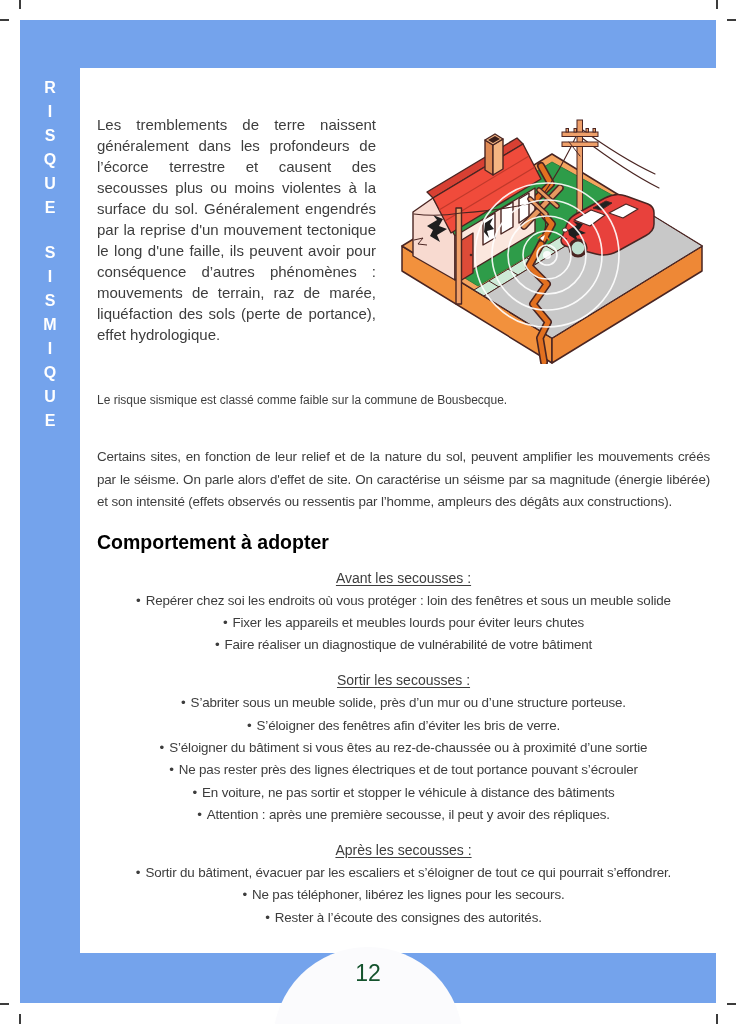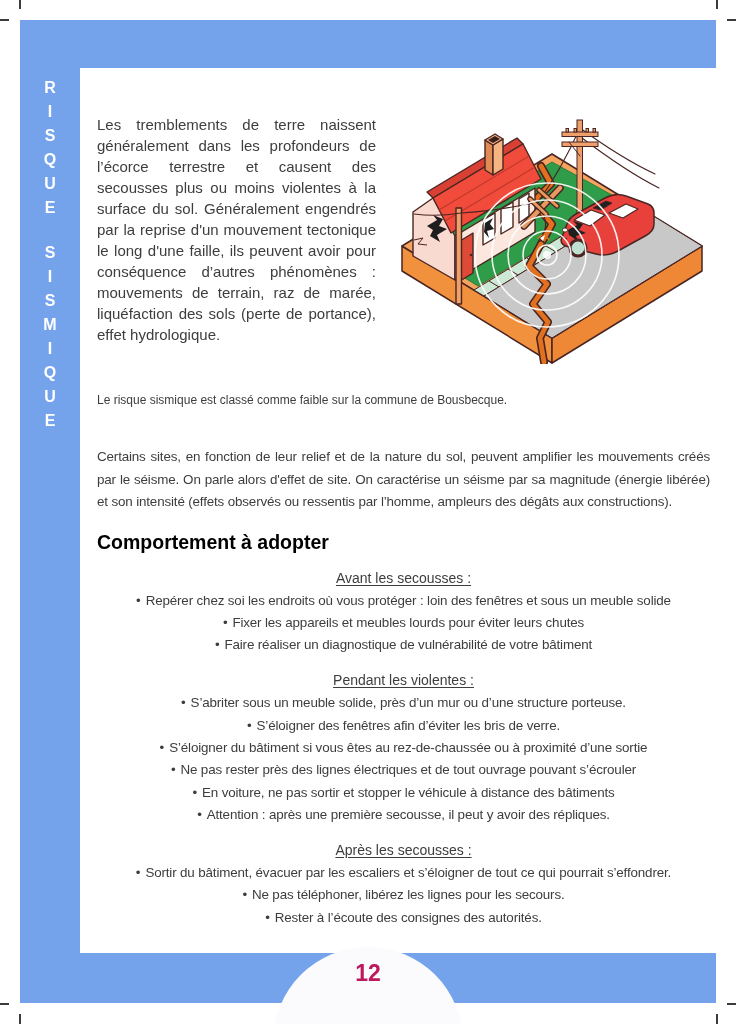--- a/index.html
+++ b/index.html
@@ -30,21 +30,21 @@
   .fullpara{margin:36px 0 0;font-size:13.4px;line-height:22.5px;text-align:justify;letter-spacing:-0.15px;}
   h2.behaviour{margin:17px 0 0;font-size:19.5px;color:#000000;font-weight:bold;}
   .section{margin-top:13px;text-align:center;}
   .sec-title{font-size:14px;line-height:23px;text-decoration:underline;text-underline-offset:2px;}
   ul.sec-list{list-style:none;margin:0;padding:0;}
   ul.sec-list li{font-size:13.4px;line-height:22.3px;letter-spacing:-0.15px;}
   .bullet{margin-right:5px;}
   
   .foot-circle{position:absolute;left:273px;top:947px;width:190px;height:190px;border-radius:50%;
                background:#fbfbfd;text-align:center;}
-  .foot-circle .num{display:inline-block;margin-top:13px;font-size:23px;font-weight:bold;color:#be185d;}
+  .foot-circle .num{display:inline-block;margin-top:13px;font-size:23px;font-weight:normal;color:#14532d;}
 </style>
 </head>
 <body>
 
 <div class="page">
 
   <div class="crop tl-v"></div>
   <div class="crop tl-h"></div>
   <div class="crop tr-v"></div>
   <div class="crop tr-h"></div>
@@ -188,26 +188,26 @@
       <div class="section">
         <div class="sec-title">Avant les secousses :</div>
         <ul class="sec-list">
           <li><span class="bullet">•</span><span>Repérer chez soi les endroits où vous protéger : loin des fenêtres et sous un meuble solide</span></li>
           <li><span class="bullet">•</span><span>Fixer les appareils et meubles lourds pour éviter leurs chutes</span></li>
           <li><span class="bullet">•</span><span>Faire réaliser un diagnostique de vulnérabilité de votre bâtiment</span></li>
         </ul>
       </div>
 
       <div class="section">
-        <div class="sec-title">Pendant les violentes :</div>
+        <div class="sec-title">Sortir les secousses :</div>
         <ul class="sec-list">
           <li><span class="bullet">•</span><span>S’abriter sous un meuble solide, près d’un mur ou d’une structure porteuse.</span></li>
           <li><span class="bullet">•</span><span>S’éloigner des fenêtres afin d’éviter les bris de verre.</span></li>
           <li><span class="bullet">•</span><span>S’éloigner du bâtiment si vous êtes au rez-de-chaussée ou à proximité d’une sortie</span></li>
-          <li><span class="bullet">•</span><span>Ne pas rester près des lignes électriques et de tout ouvrage pouvant s’écrouler</span></li>
+          <li><span class="bullet">•</span><span>Ne pas rester près des lignes électriques et de tout portance pouvant s’écrouler</span></li>
           <li><span class="bullet">•</span><span>En voiture, ne pas sortir et stopper le véhicule à distance des bâtiments</span></li>
           <li><span class="bullet">•</span><span>Attention : après une première secousse, il peut y avoir des répliques.</span></li>
         </ul>
       </div>
 
       <div class="section">
         <div class="sec-title">Après les secousses :</div>
         <ul class="sec-list">
           <li><span class="bullet">•</span><span>Sortir du bâtiment, évacuer par les escaliers et s’éloigner de tout ce qui pourrait s’effondrer.</span></li>
           <li><span class="bullet">•</span><span>Ne pas téléphoner, libérez les lignes pour les secours.</span></li>

